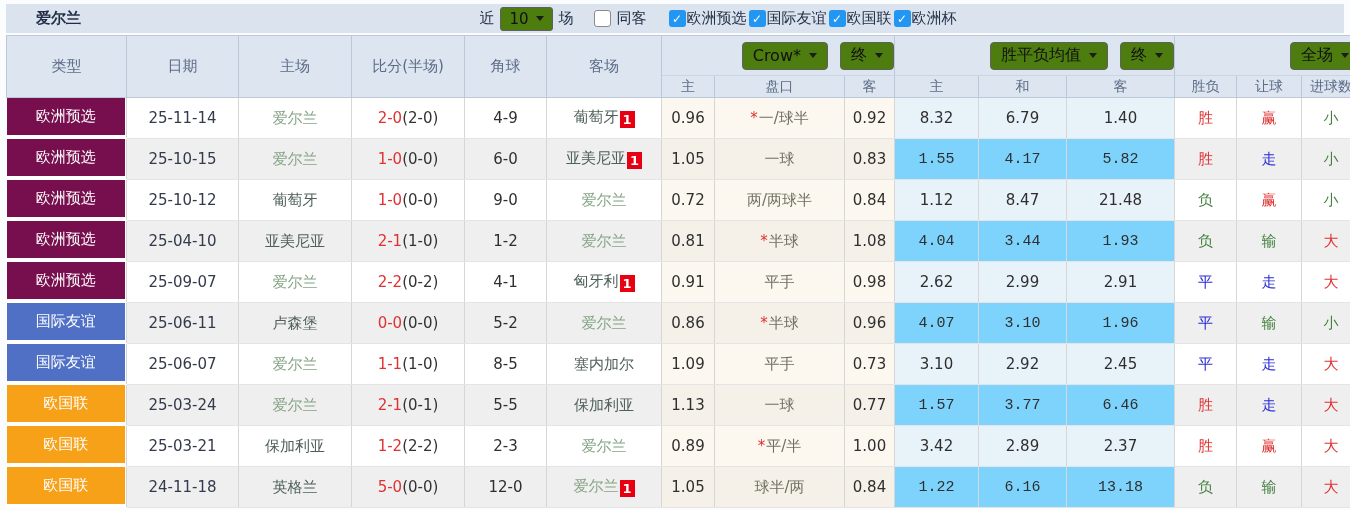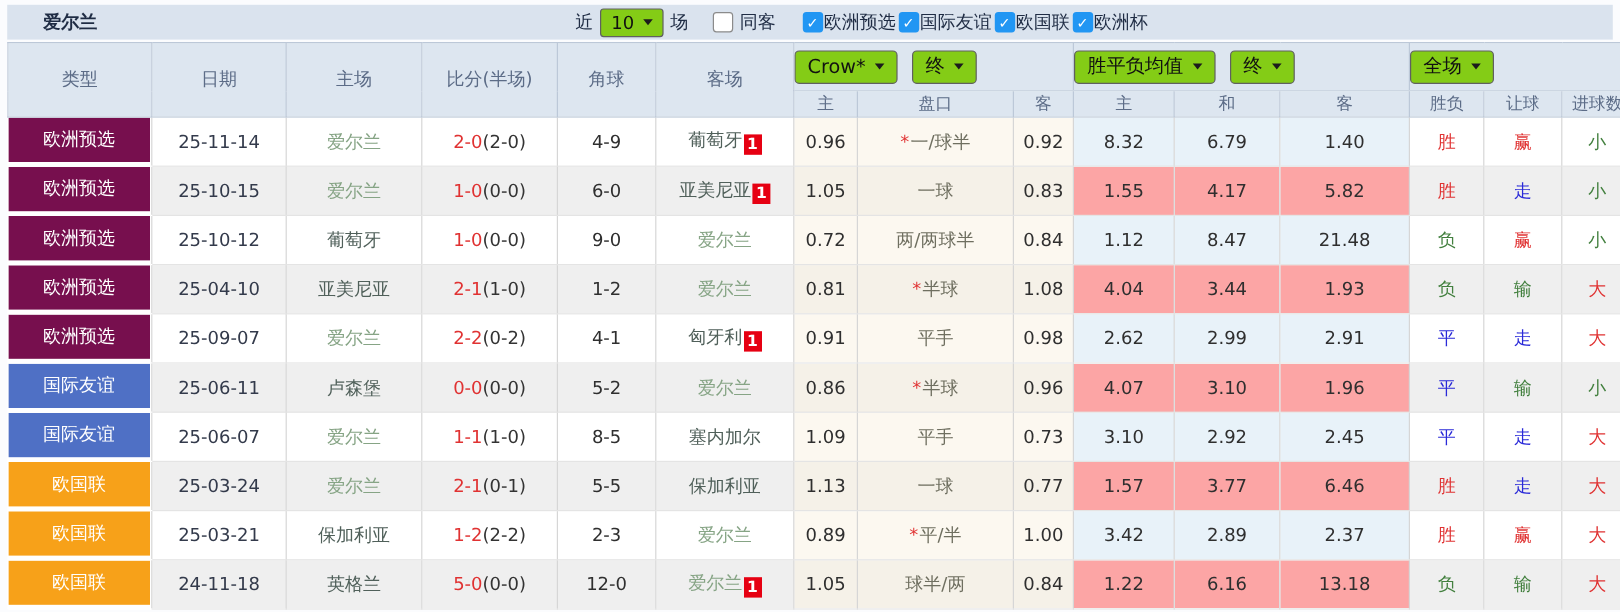--- a/index.html
+++ b/index.html
@@ -17,37 +17,37 @@
         width:17px; height:17px; border-radius:3px; font-size:12px; font-weight:bold;
         color:#fff; flex:0 0 auto; cursor:pointer; }
   .cb.checked { background:#2196f3; }
   .cb.unchecked { background:#fff; border:1px solid #8b8b8b; }
   .comp { display:inline-flex; align-items:center; margin-left:2px; }
   .comp .cb-label { margin-left:1px; }
   .gap16 { width:14px; }
 
   
   .sel { display:inline-flex; align-items:center; justify-content:center; gap:8px;
-         background:#84cc16; border:1px solid #606060; border-radius:4px; height:28px;
+         background:#4d7c0f; border:1px solid #606060; border-radius:4px; height:28px;
          padding:0 10px; font-size:16px; color:#111; cursor:pointer; white-space:nowrap; }
   .sel.small { height:24px; font-size:15px; padding:0 8px; gap:7px; border-radius:3px; }
   .chev { width:0; height:0; border-left:4.5px solid transparent;
           border-right:4.5px solid transparent; border-top:5.5px solid #1c1c1c; }
 
   
   .table-wrap { margin:2px 0 0 6px; width:1344px; height:475px; overflow:hidden; }
   table { border-collapse:collapse; table-layout:fixed; width:1354px; background:#fff; }
   th, td { overflow:hidden; white-space:nowrap; text-align:center; }
 
   thead th { background:#dde6f0; color:#5c6c87; font-weight:normal;
              border:1px solid #bcc8d8; }
   tr.h1 th { height:40px; font-size:15px; }
   tr.h2 th { height:22px; font-size:14px; }
   tr.h1 th.grp { border-bottom:1px solid #ccd6e2; }
-  .grp-inner { display:flex; align-items:center; justify-content:flex-start; gap:12px; }
+  .grp-inner { display:flex; align-items:center; justify-content:flex-end; gap:12px; }
 
   tbody td { height:41px; font-size:15px; color:#2f2f2f;
              border-right:1px solid #d6d6d6; border-bottom:1px solid #e4e4e4; }
   tbody tr.even td { background:#efefef; }
   tbody tr.odd  td { background:#ffffff; }
 
   td.c-type { background:#fff !important; padding:0 1px 3px 0; border-bottom:1px solid #fff; }
   .league-badge { height:100%; display:flex; align-items:center; justify-content:center;
                   color:#fff; font-size:15px; }
 
@@ -57,21 +57,21 @@
   .rank-badge { display:inline-block; background:#e60012; color:#fff; font-weight:bold;
                 font-size:13px; width:15px; height:17px; line-height:17px; text-align:center;
                 margin-left:1px; vertical-align:-2px; }
   .ft { color:#e03232;margin-top:20px; } .ht { color:#333; }
 
   tr.odd  td.c-odds { background:#fcf8f0; }
   tr.even td.c-odds { background:#f5f1e8; }
   td.c-hcp { color:#6f6f60; }
   .star { color:#e03232; margin-right:1px; }
   tr.odd  td.c-mean { background:#e8f2f9; }
-  tr.even td.c-mean { background:#fca5a5; }
+  tr.even td.c-mean { background:#7dd3fc;font-family:Liberation Mono, monospace; }
 
   td.c-res span { font-size:15px; }
 </style>
 </head>
 <body>
 
 <div class="topbar">
   <div class="page-title">爱尔兰</div>
   <div class="filters">
     <span class="lbl">近</span>

